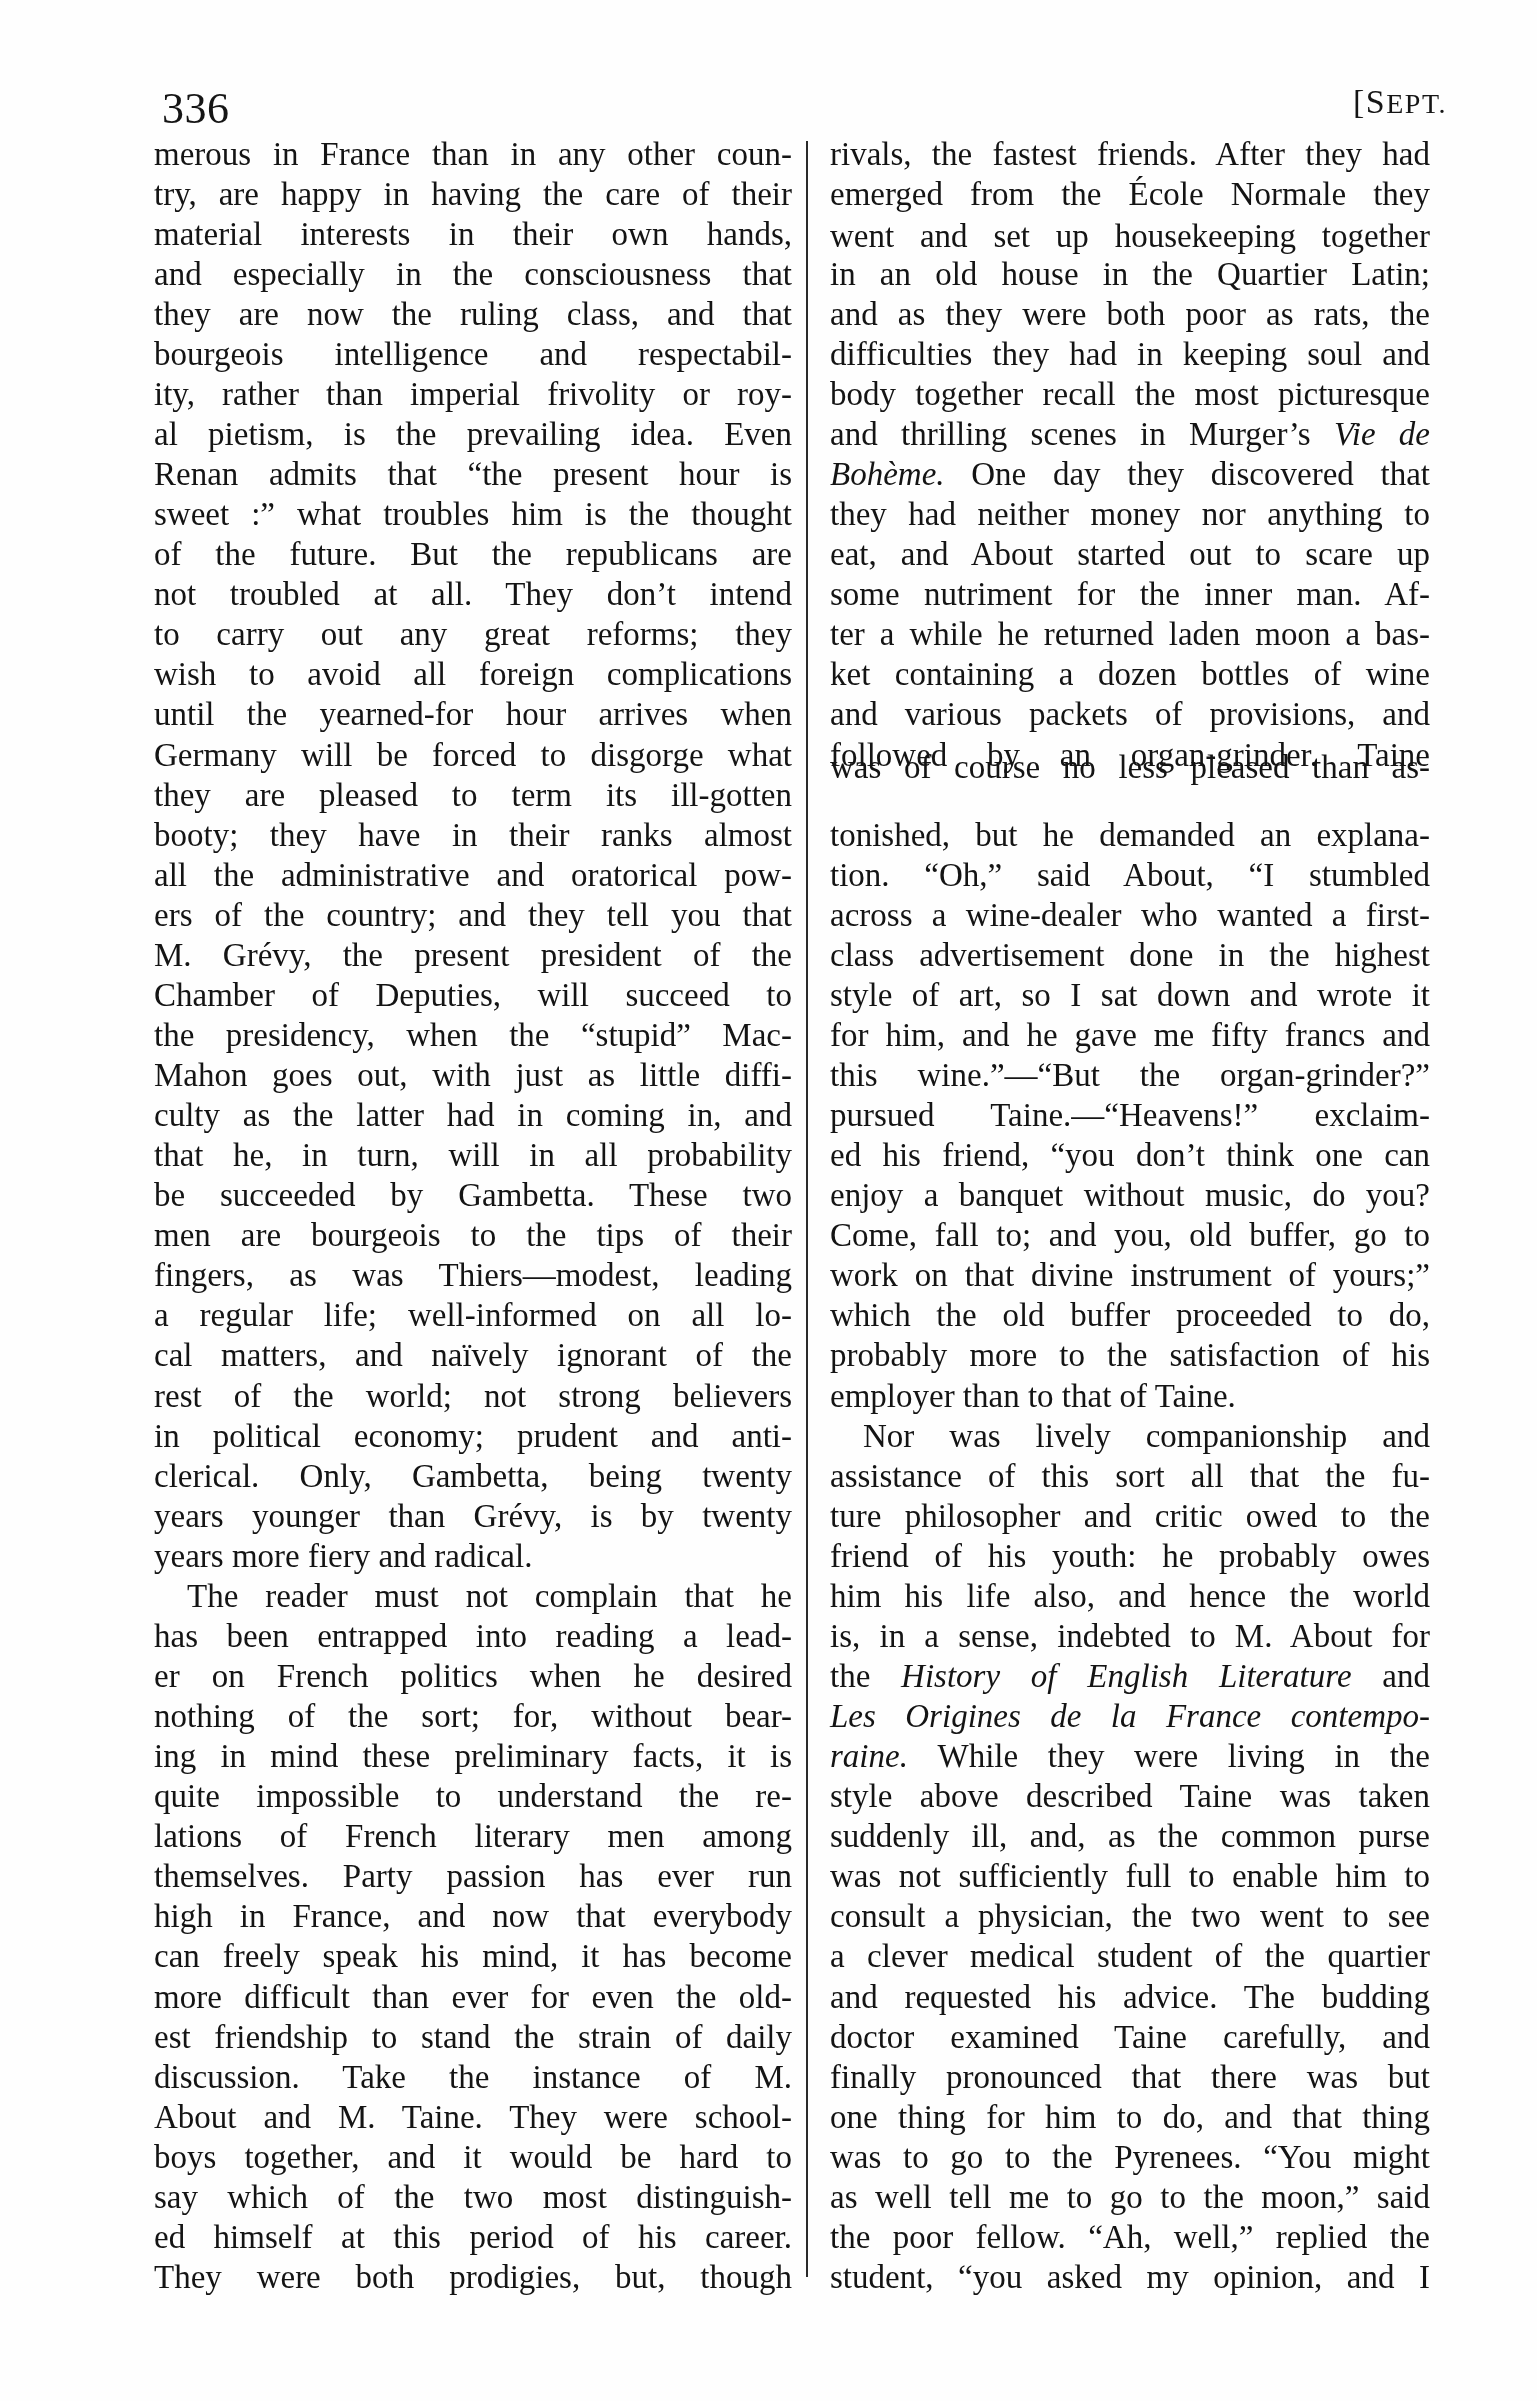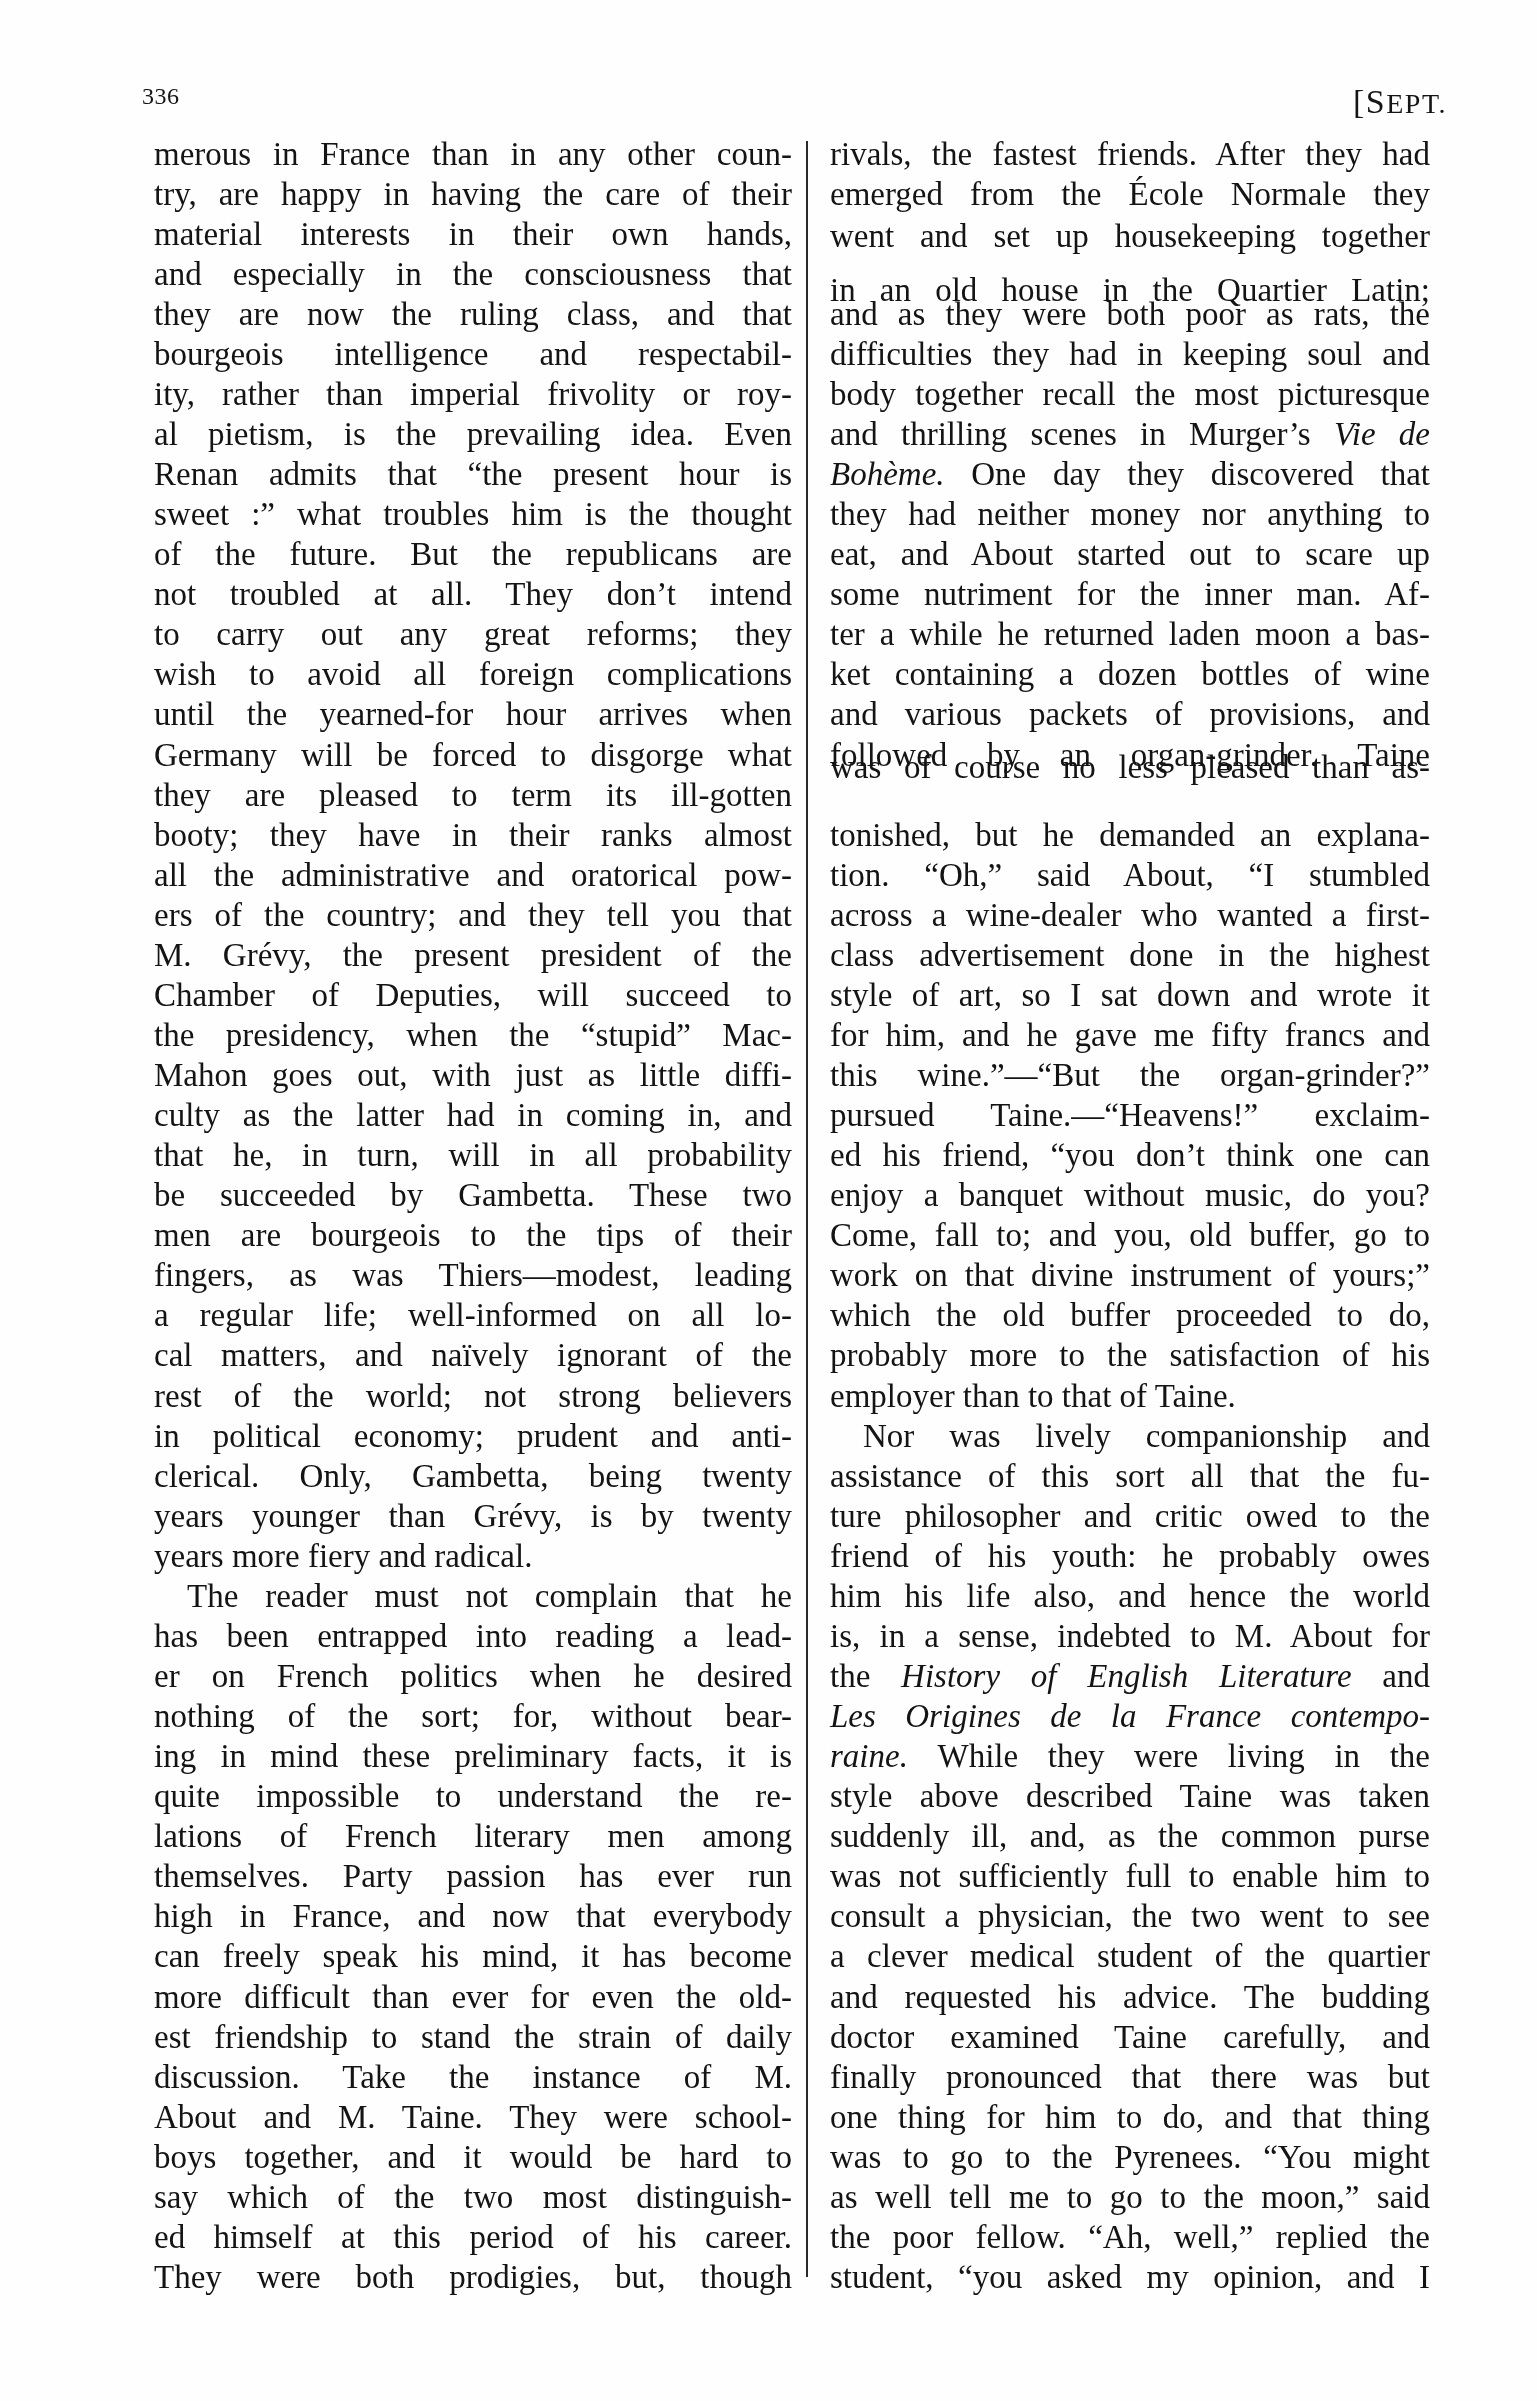--- a/index.html
+++ b/index.html
@@ -1,19 +1,19 @@
 <!DOCTYPE html>
 <html style="font-size:8px"><head>
 <meta charset="utf-8">
 <style>
   html, body { margin: 0; padding: 0; background: #ffffff; }
   body { width: 1537px; height: 2401px; position: relative; overflow: hidden; }
   .page { position: absolute; left: 0; top: 0; width: 1537px; height: 2401px; background: #fefefe; color: #111; }
   .hdr { position: absolute; top: 83px; height: 49px; font-family: "Liberation Serif", "DejaVu Serif", serif; color: #151515; white-space: nowrap; }
-  .hdr-num { left: 142px; font-size: 24px; letter-spacing: 0.5px; }
+  .hdr-num { left: 162px; font-size: 44px; letter-spacing: 0.5px; }
   .hdr-title { left: 302px; font-size: 34px; font-style: italic; letter-spacing: 4.4px; }
   .hdr-month { left: 1353px; font-size: 34px; letter-spacing: 1.5px; }
   .hdr-month .sc { font-size: 28px; }
   .col { position: absolute; top: 0; }
   .col-left { left: 154px; width: 638px; }
   .col-right { left: 830px; width: 600px; }
   .ln { position: absolute; left: 0; width: 100%; height: 40px; line-height: 40px;
         font-family: "Liberation Serif", "DejaVu Serif", serif; font-size: 33px; color: #141414;
         text-align: justify; text-align-last: justify; white-space: nowrap; overflow: visible; }
   .ln.last { text-align-last: left; }
@@ -84,21 +84,21 @@
       <div class="ln" style="top: 2097px;">About and M. Taine. They were school-</div>
       <div class="ln" style="top: 2137px;">boys together, and it would be hard to</div>
       <div class="ln" style="top: 2177px;">say which of the two most distinguish-</div>
       <div class="ln" style="top: 2217px;">ed himself at this period of his career.</div>
       <div class="ln" style="top: 2257px;">They were both prodigies, but, though</div>
     </div>
   <div class="col col-right" id="rightcol">
       <div class="ln" style="top: 134px;">rivals, the fastest friends. After they had</div>
       <div class="ln" style="top: 174px;">emerged from the École Normale they</div>
       <div class="ln" style="top: 216px;">went and set up housekeeping together</div>
-      <div class="ln" style="top: 254px; margin-top: 16px;">in an old house in the Quartier Latin;</div>
+      <div class="ln" style="top: 254px;">in an old house in the Quartier Latin;</div>
       <div class="ln" style="top: 294px;">and as they were both poor as rats, the</div>
       <div class="ln" style="top: 334px;">difficulties they had in keeping soul and</div>
       <div class="ln" style="top: 374px;">body together recall the most picturesque</div>
       <div class="ln" style="top: 414px;"><span>and thrilling scenes in Murger’s </span><i>Vie de</i></div>
       <div class="ln" style="top: 454px;"><i>Bohème.  </i><span>One day they discovered that</span></div>
       <div class="ln" style="top: 494px;">they had neither money nor anything to</div>
       <div class="ln" style="top: 534px;">eat, and About started out to scare up</div>
       <div class="ln" style="top: 574px;">some nutriment for the inner man. Af-</div>
       <div class="ln" style="top: 614px;">ter a while he returned laden moon a bas-</div>
       <div class="ln" style="top: 654px;">ket containing a dozen bottles of wine</div>

